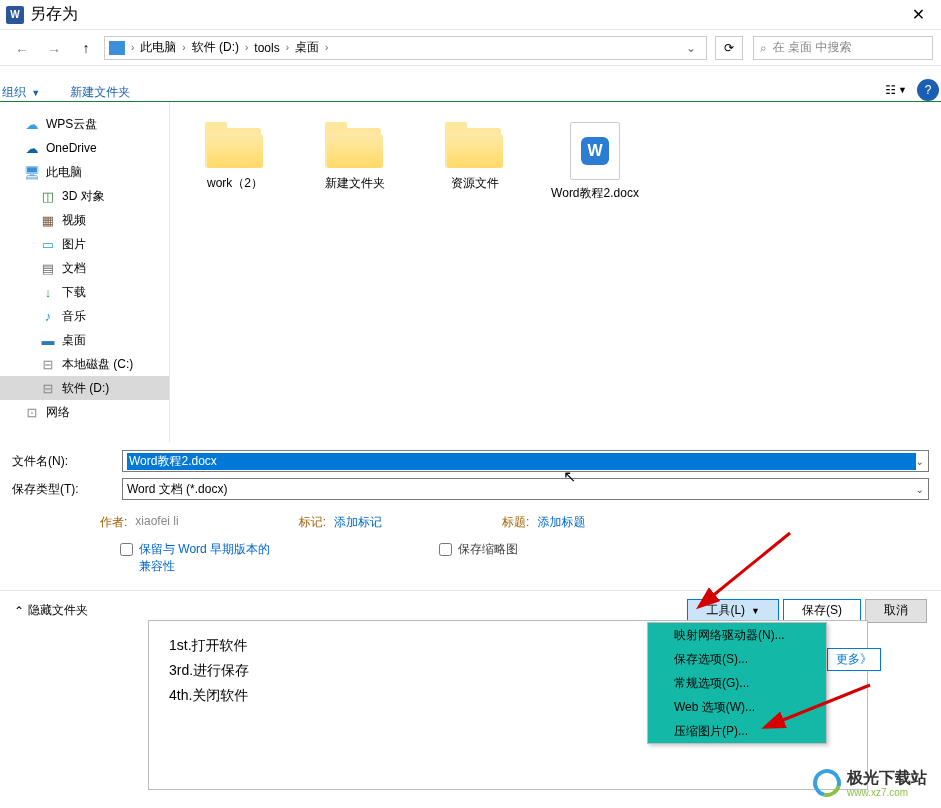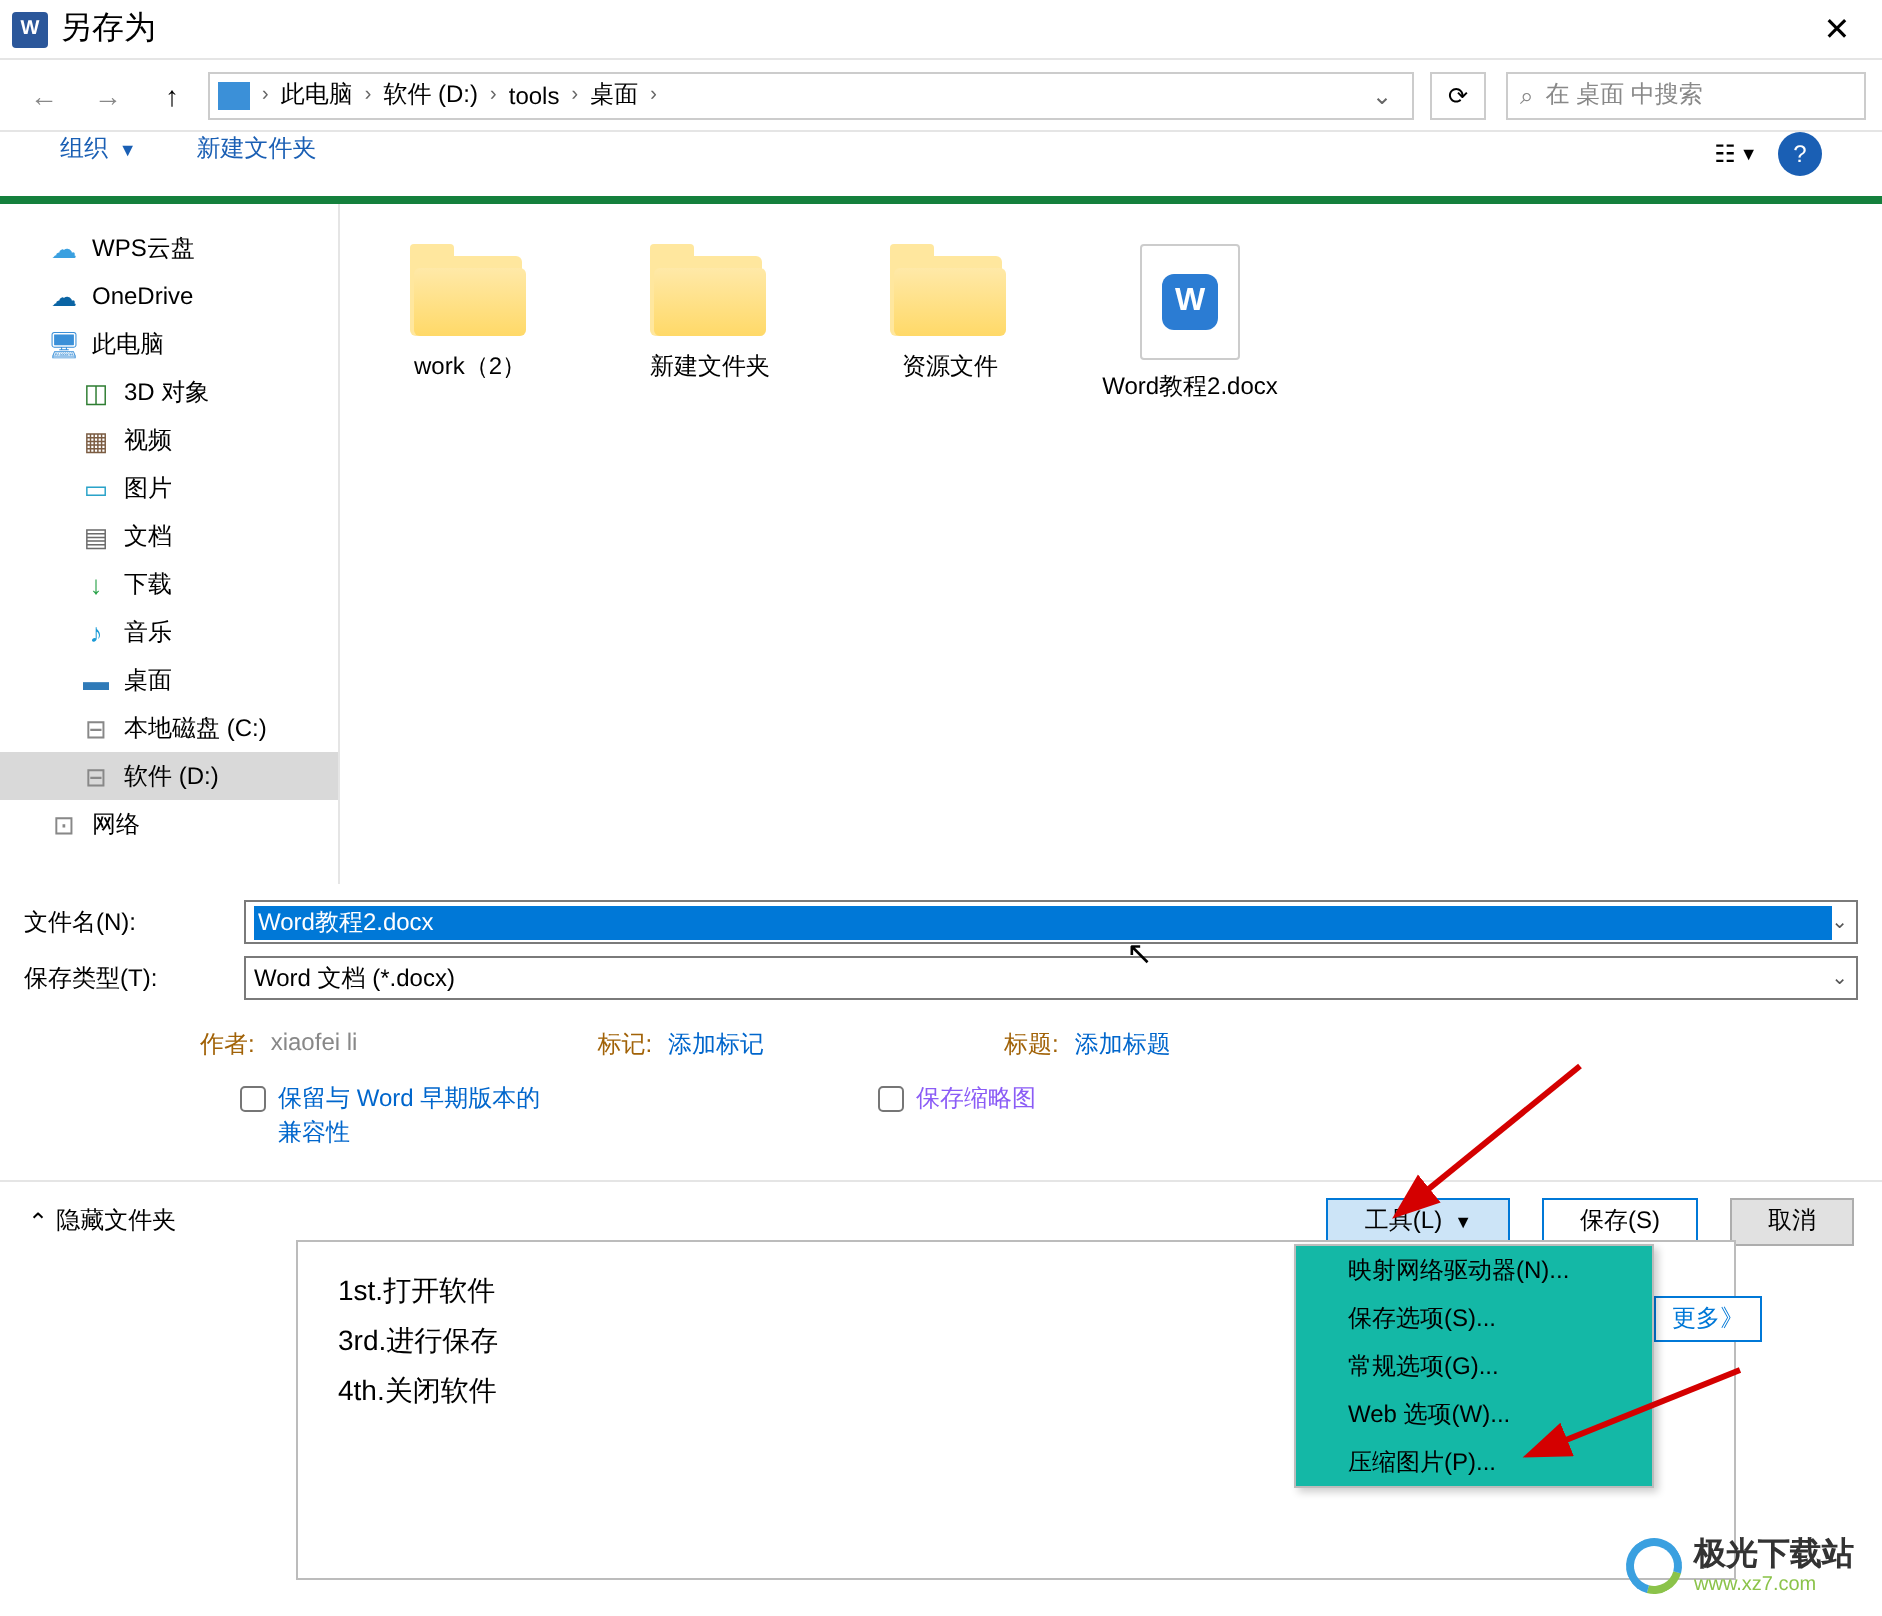--- a/index.html
+++ b/index.html
@@ -15,21 +15,21 @@
 .navbtn.enabled { color: #000; }
 .breadcrumb { display: flex; align-items: center; border: 1px solid #ccc; height: 24px; flex: 1; padding: 0 4px; }
 .breadcrumb .pc-icon { width: 16px; height: 14px; background: #3b90d8; margin-right: 4px; }
 .breadcrumb .crumb { padding: 0 4px; cursor: pointer; }
 .breadcrumb .sep { color: #666; padding: 0 2px; font-size: 10px; }
 .bc-drop { margin-left: auto; color: #666; padding: 0 6px; }
 .refresh { width: 28px; height: 24px; border: 1px solid #ccc; display: flex; align-items: center; justify-content: center; margin-left: 4px; }
 .searchbox { width: 180px; height: 24px; border: 1px solid #ccc; display: flex; align-items: center; padding: 0 6px; margin-left: 6px; color: #888; }
 .searchbox .sicon { margin-right: 6px; }
 
-.toolbar { height: 36px; display: flex; align-items: flex-start; padding: 0 30px; border-bottom: 4px solid #15803d; }
+.toolbar { height: 36px; display: flex; align-items: flex-end; padding: 0 2px; border-bottom: 1px solid #15803d; }
 .toolbar .org { color: #1a5fb4; cursor: pointer; }
 .toolbar .dd { font-size: 9px; margin-left: 2px; }
 .toolbar .new { margin-left: 30px; color: #1a5fb4; cursor: pointer; }
 .toolbar .right { margin-left: auto; display: flex; gap: 10px; align-items: center; }
 .toolbar .view-icon, .toolbar .help-icon { width: 22px; height: 22px; display: flex; align-items: center; justify-content: center; border: 1px solid transparent; }
 .help-icon { background: #1a5fb4; color: #fff; border-radius: 50%; width: 18px; height: 18px; font-size: 12px; }
 
 .body { display: flex; height: 340px; }
 .sidebar { width: 170px; border-right: 1px solid #e5e5e5; overflow-y: auto; padding-top: 10px; }
 .side-item { display: flex; align-items: center; height: 24px; padding-left: 24px; gap: 6px; cursor: pointer; }
@@ -62,21 +62,21 @@
 .meta .m .val { color: #0066cc; cursor: pointer; }
 .meta .m .gray { color: #888; }
 
 .checks { padding: 10px 12px 0 120px; display: flex; gap: 160px; font-size: 12px; }
 .checks .c { display: flex; gap: 6px; align-items: flex-start; }
 .checks input { margin-top: 2px; }
 .checks .ctxt { color: #0066cc; max-width: 140px; line-height: 1.4; }
 
 .footer { position: absolute; left: 0; right: 0; top: 590px; height: 40px; display: flex; align-items: center; padding: 0 14px; border-top: 1px solid #e5e5e5; }
 .footer .hide { display: flex; align-items: center; gap: 4px; cursor: pointer; }
-.footer .btns { margin-left: auto; display: flex; gap: 16px; }
+.footer .btns { margin-left: auto; display: flex; gap: 4px; }
 .btn { height: 24px; border: 1px solid #adadad; background: #e1e1e1; padding: 0 18px; display: flex; align-items: center; cursor: pointer; font-size: 12px; }
 .btn .dd { margin-left: 6px; font-size: 9px; }
 .btn.tools { background: #cce4f7; border-color: #0078d7; position: relative; }
 .btn.save { border-color: #0078d7; background: #fff; }
 
 .tools-menu { position: absolute; left: 647px; top: 622px; width: 180px; background: #14b8a6; border: 1px solid #bcbcbc; box-shadow: 2px 2px 4px rgba(0,0,0,.2); z-index: 50; }
 .tools-menu .mitem { height: 24px; display: flex; align-items: center; padding: 0 26px; cursor: pointer; font-size: 12px; }
 
 .doc-behind { position: absolute; left: 148px; top: 620px; width: 720px; height: 170px; border: 1px solid #bcbcbc; background: #fff; z-index: 1; padding: 12px 20px; font-size: 14px; line-height: 1.8; font-family: SimSun, serif; }
 .more-tab { position: absolute; right: 60px; top: 648px; background: #fff; border: 1px solid #0078d7; padding: 2px 8px; color: #0078d7; font-size: 12px; z-index: 2; }
@@ -258,21 +258,21 @@
     </div>
 </div>
 
 <div class="checks">
   <div class="c">
       <input type="checkbox" style="">
       <span class="ctxt">保留与 Word 早期版本的兼容性</span>
     </div>
   <div class="c">
       <input type="checkbox" style="">
-      <span class="ctxt" style="color:#8b5cf6">保存缩略图</span>
+      <span class="ctxt" style="color:#404040">保存缩略图</span>
     </div>
 </div>
 
 <div class="footer">
   <div class="hide">
       <span>⌃</span> 
       <span>隐藏文件夹</span>
     </div>
   <div class="btns">
     <div class="btn tools">

